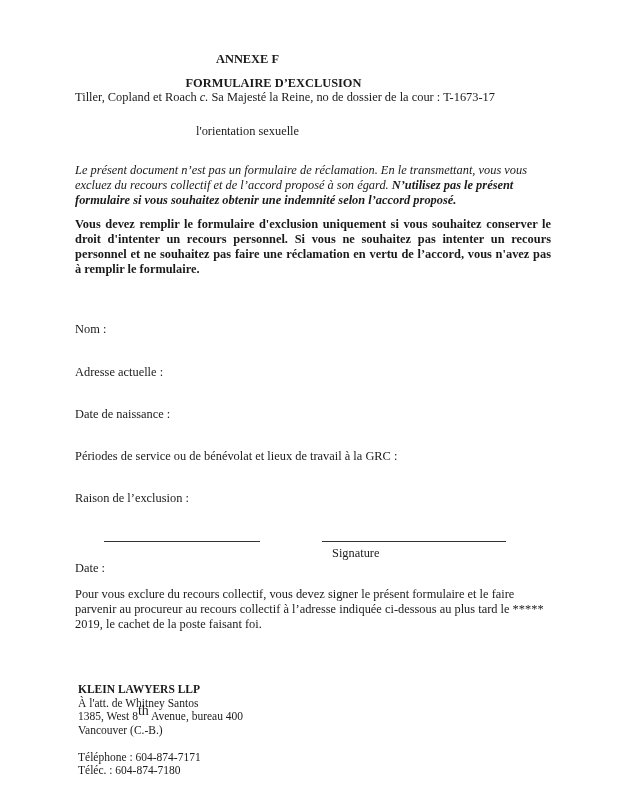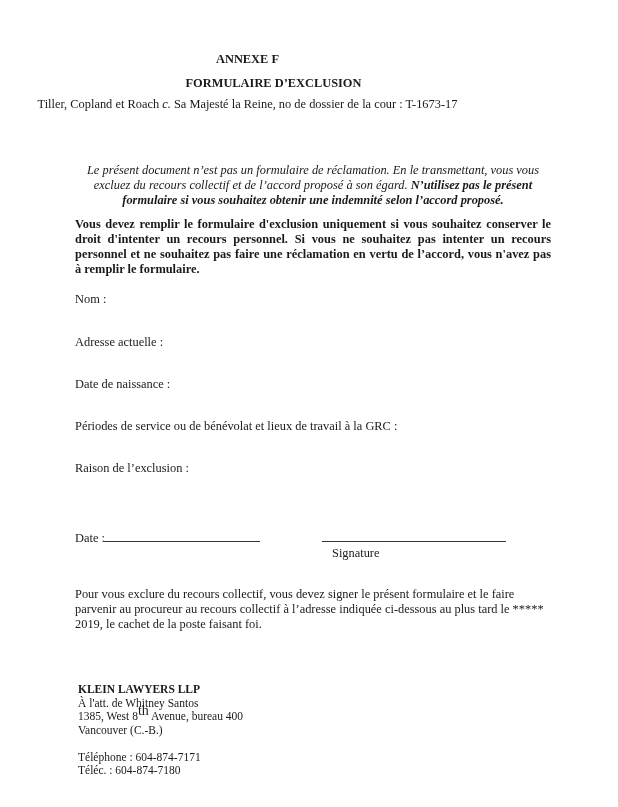--- a/index.html
+++ b/index.html
@@ -8,36 +8,37 @@
     font-family: "Liberation Serif", "DejaVu Serif", serif;
     color: #1a1a1a; font-size: 12.4px; line-height: 15px;
   }
   .abs { position: absolute; }
   .center { left: 0; width: 495px; text-align: center; }
   .bold { font-weight: bold; }
   .italic { font-style: italic; }
   .h1 { font-size: 12.4px; font-weight: bold; }
   .para { left: 75px; width: 476px; }
   .justify { text-align: justify; }
-  .label { left: 75px; }
+  .label { left: 75px; margin-top: 30px; }
   .line { position: absolute; height: 0; border-top: 1px solid #333; }
   sup { font-size: 14px; line-height: 0; }
 </style>
 </head>
 <body>
 
 <div class="abs center h1" style="top:52px;">ANNEXE F</div>
 <div class="abs center h1" style="top:76px;padding-left:26px;">FORMULAIRE D’EXCLUSION</div>
-<div class="abs center" style="top:97px;">
+<div class="abs center" style="top:90px;text-align:right;">
   <span>Tiller, Copland et Roach </span><span class="italic">c.</span><span> Sa Majesté la Reine, no de dossier de la cour : T-1673-17</span>
 </div>
 <div class="abs center" style="top:124px;">
+  <div>l'orientation sexuelle</div>
 </div>
 
-<div class="abs para italic" style="top:163px;text-align:center;">
+<div class="abs para italic" style="top:163px;">
   <span>Le présent document n’est pas un formulaire de réclamation. En le transmettant, vous vous excluez du recours collectif et de l’accord proposé à son égard. </span><span class="bold">N’utilisez pas le présent formulaire si vous souhaitez obtenir une indemnité selon l’accord proposé.</span>
 </div>
 
 <div class="abs para bold justify" style="top:217px;">Vous devez remplir le formulaire d'exclusion uniquement si vous souhaitez conserver le droit d'intenter un recours personnel. Si vous ne souhaitez pas intenter un recours personnel et ne souhaitez pas faire une réclamation en vertu de l’accord, vous n'avez pas à remplir le formulaire.</div>
 
 <div class="abs label" style="top:292px;">Nom :</div>
 <div class="abs" style="top:288px; left:110px; width:440px; height:22px;"></div>
 
 <div class="abs label" style="top:335px;">Adresse actuelle :</div>
 <div class="abs" style="top:331px; left:165px; width:385px; height:22px;"></div>

